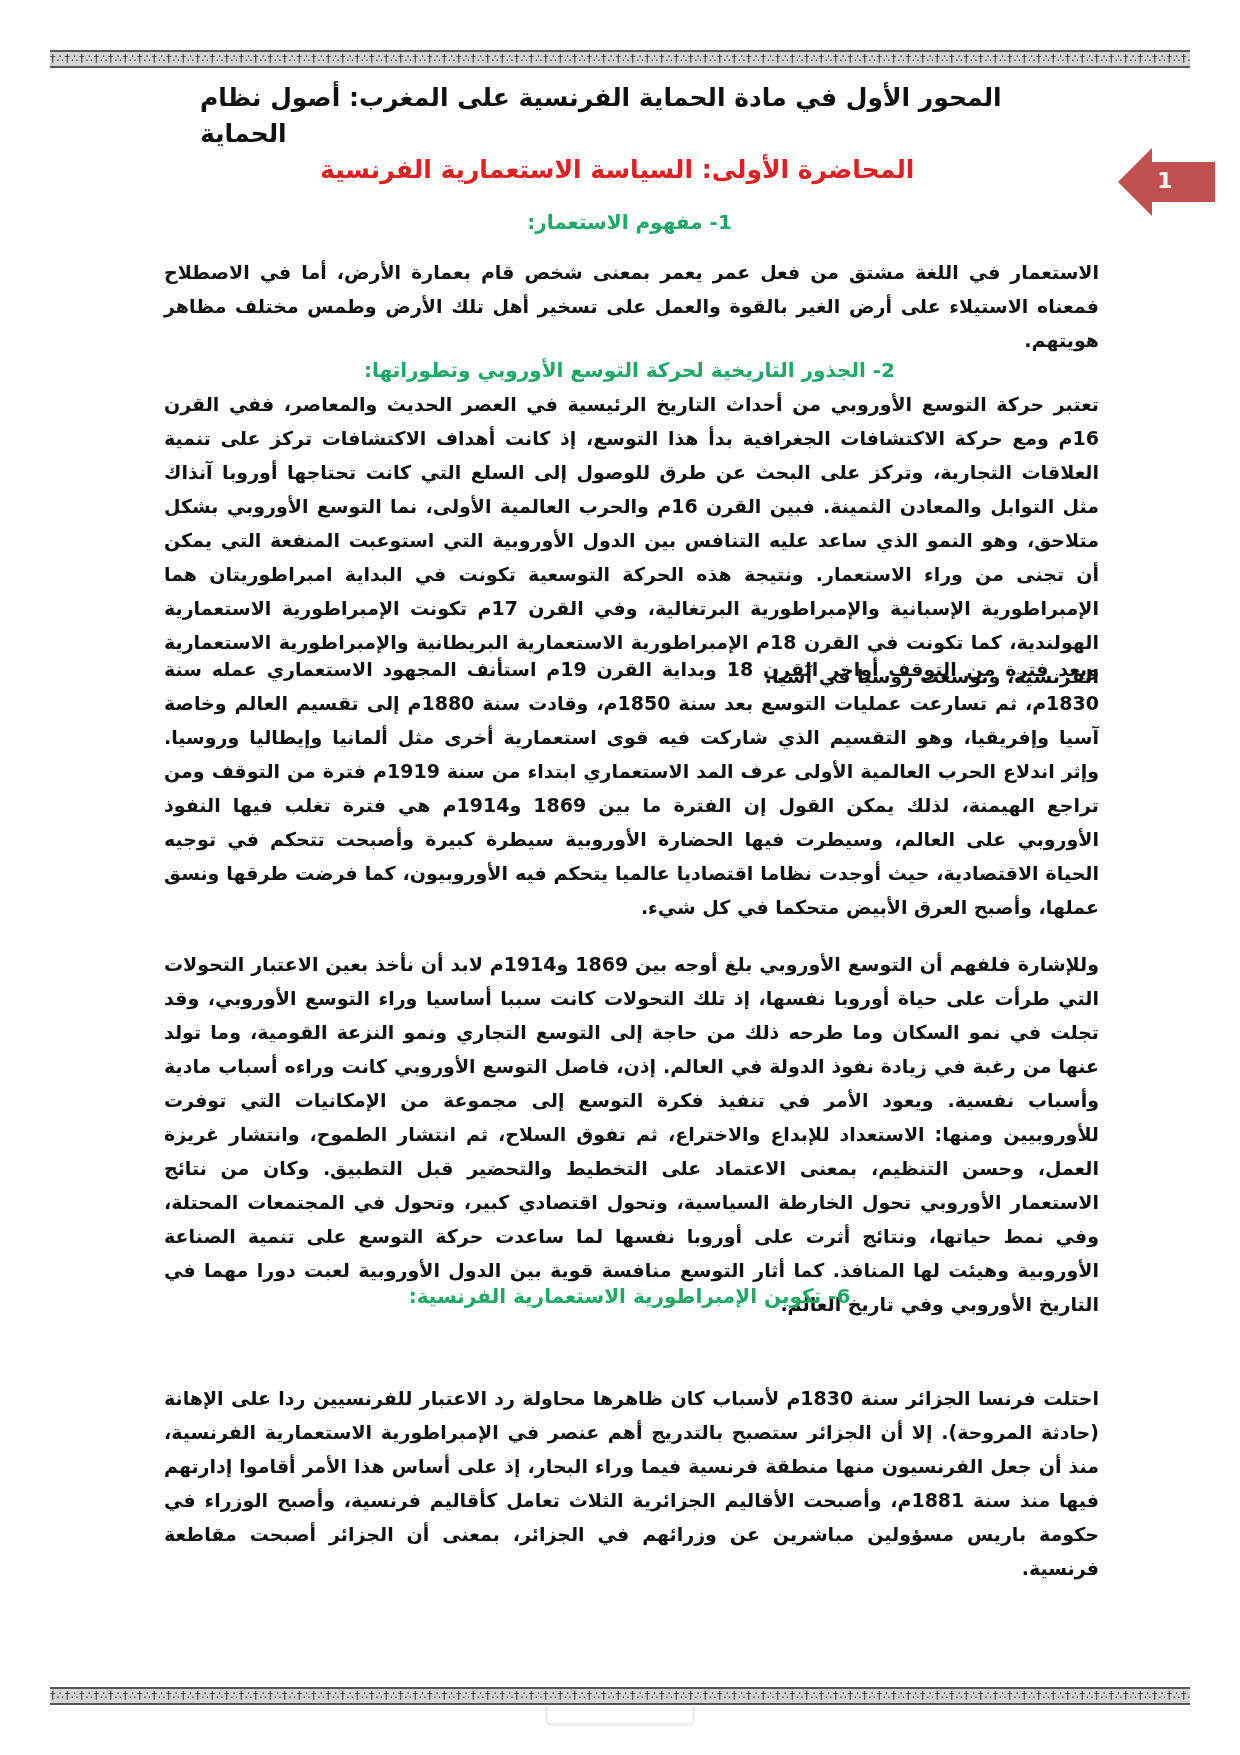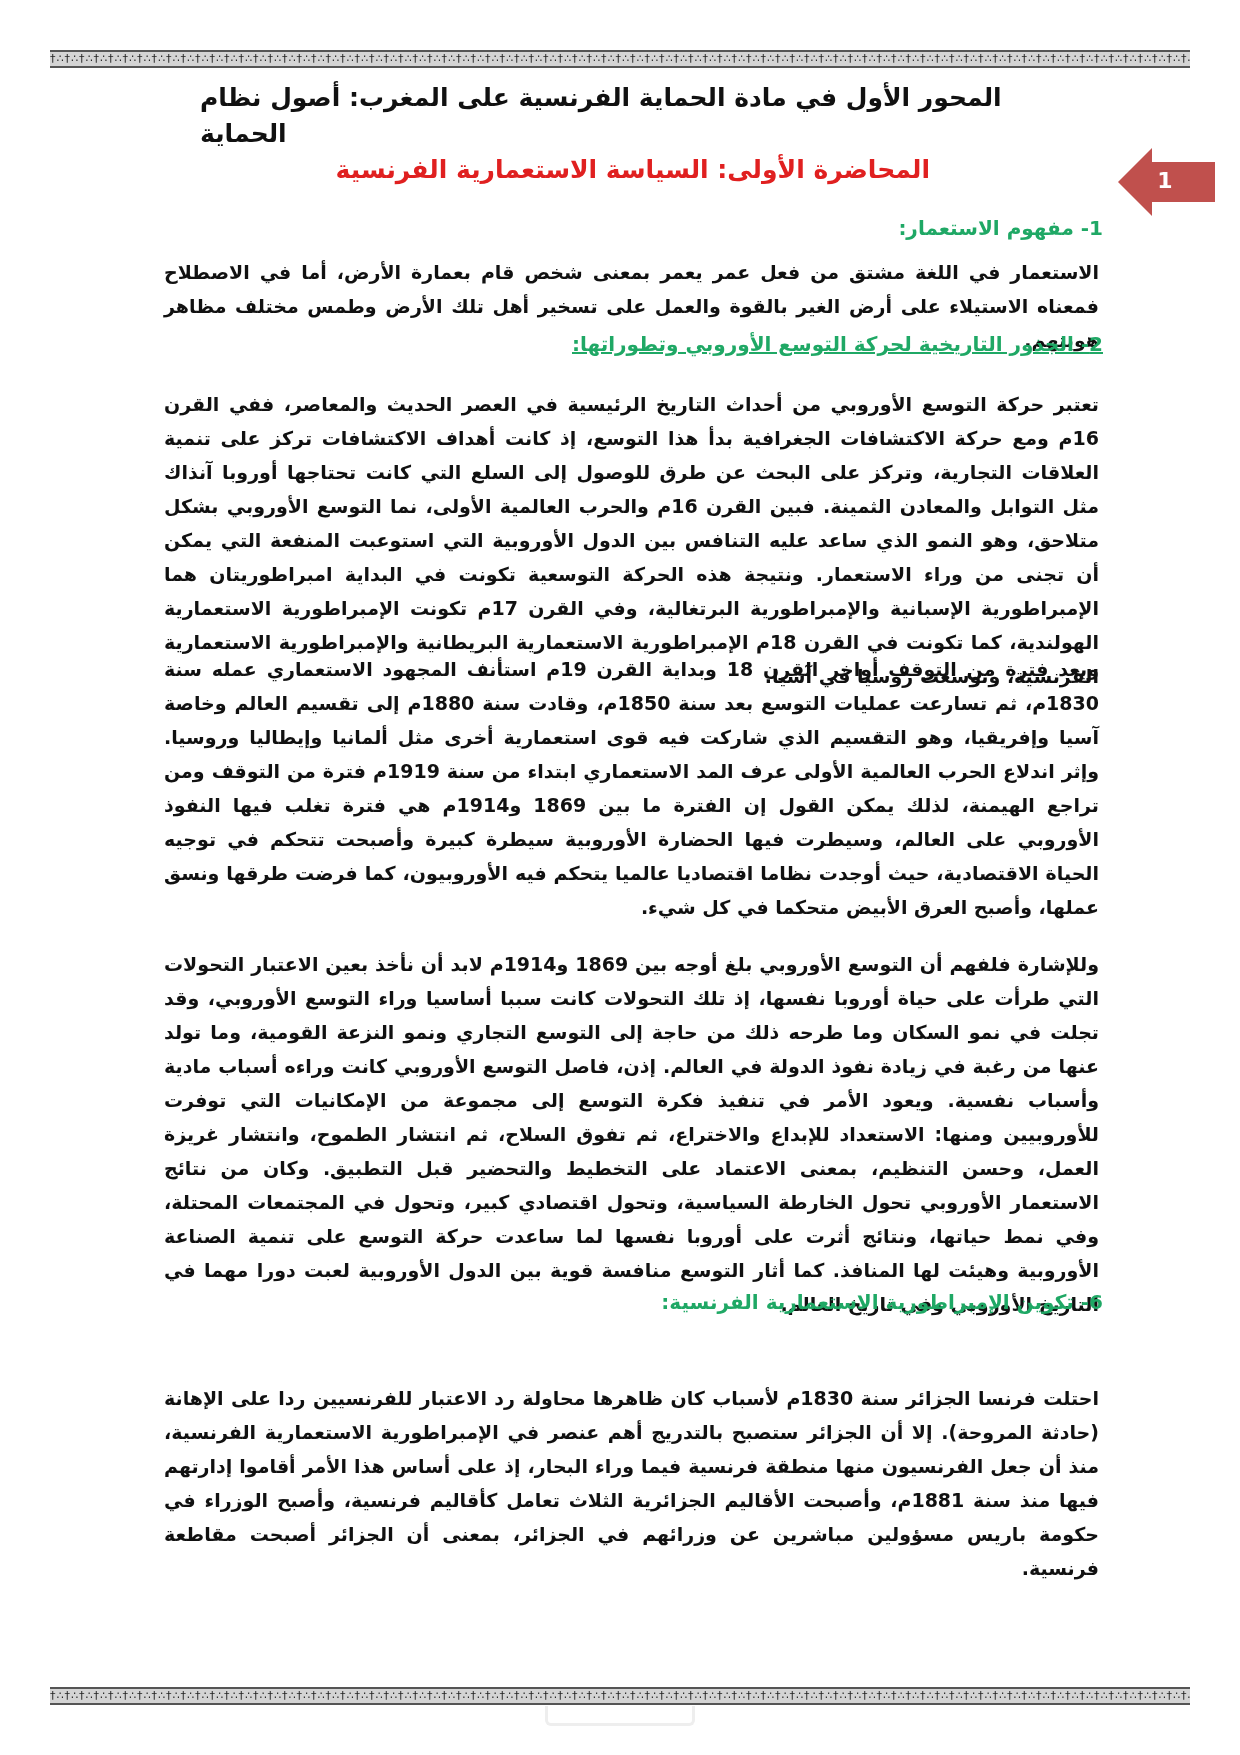--- a/index.html
+++ b/index.html
@@ -16,45 +16,45 @@
     white-space: nowrap; font-size: 11px; line-height: 12px; color: #222; letter-spacing: 1px;
     font-family: "DejaVu Sans", sans-serif;
   }
   #border-top { top: 50px; }
   #border-bottom { top: 1687px; }
   .title {
     position: absolute; top: 80px; left: 200px; width: 840px; text-align: left;
     direction: rtl; font-weight: bold; font-size: 25px; color: #111; line-height: 36px;
   }
   .lecture-title {
-    position: absolute; top: 152px; left: 320px; width: 610px; text-align: right;
+    position: absolute; top: 152px; left: 320px; width: 610px; text-align: left;
     direction: rtl; font-weight: bold; font-size: 25px; color: #e02020; line-height: 36px;
   }
   .page-arrow {
     position: absolute; left: 1118px; top: 148px; width: 97px; height: 68px;
   }
   .page-arrow svg { display: block; }
   .page-num {
     position: absolute; left: 1150px; top: 166px; width: 30px; text-align: center;
     color: #fff; font-weight: bold; font-size: 22px; line-height: 30px;
   }
   .content {
     position: absolute; left: 160px; width: 935px; direction: rtl; text-align: justify;
   }
   .section-heading {
-    font-weight: bold; color: #1fa865; font-size: 20px; line-height: 30px; margin: 8px;
-    direction: rtl; text-align: right;
+    font-weight: bold; color: #1fa865; font-size: 20px; line-height: 30px; margin: 2px;
+    direction: rtl; text-align: center;
   }
   .para {
     font-weight: bold; color: #111; font-size: 19px; line-height: 34px; margin: 4px;
     direction: rtl; text-align: justify; text-align-last: right;
   }
   #h1 { top: 205px; }
   #p1 { top: 251px; }
-  #h2 { top: 321px; text-decoration: underline; }
+  #h2 { top: 353px; }
   #p2 { top: 383px; }
   #p3 { top: 648px; }
   #p4 { top: 943px; }
   #h3 { top: 1279px; }
   #p5 { top: 1377px; }
   .watermark {
     position: absolute; left: 545px; top: 1706px; width: 150px; height: 20px;
     border: 3px solid #eeeeee; border-top: none; border-radius: 0 0 6px 6px; box-sizing: border-box;
   }
 </style>

